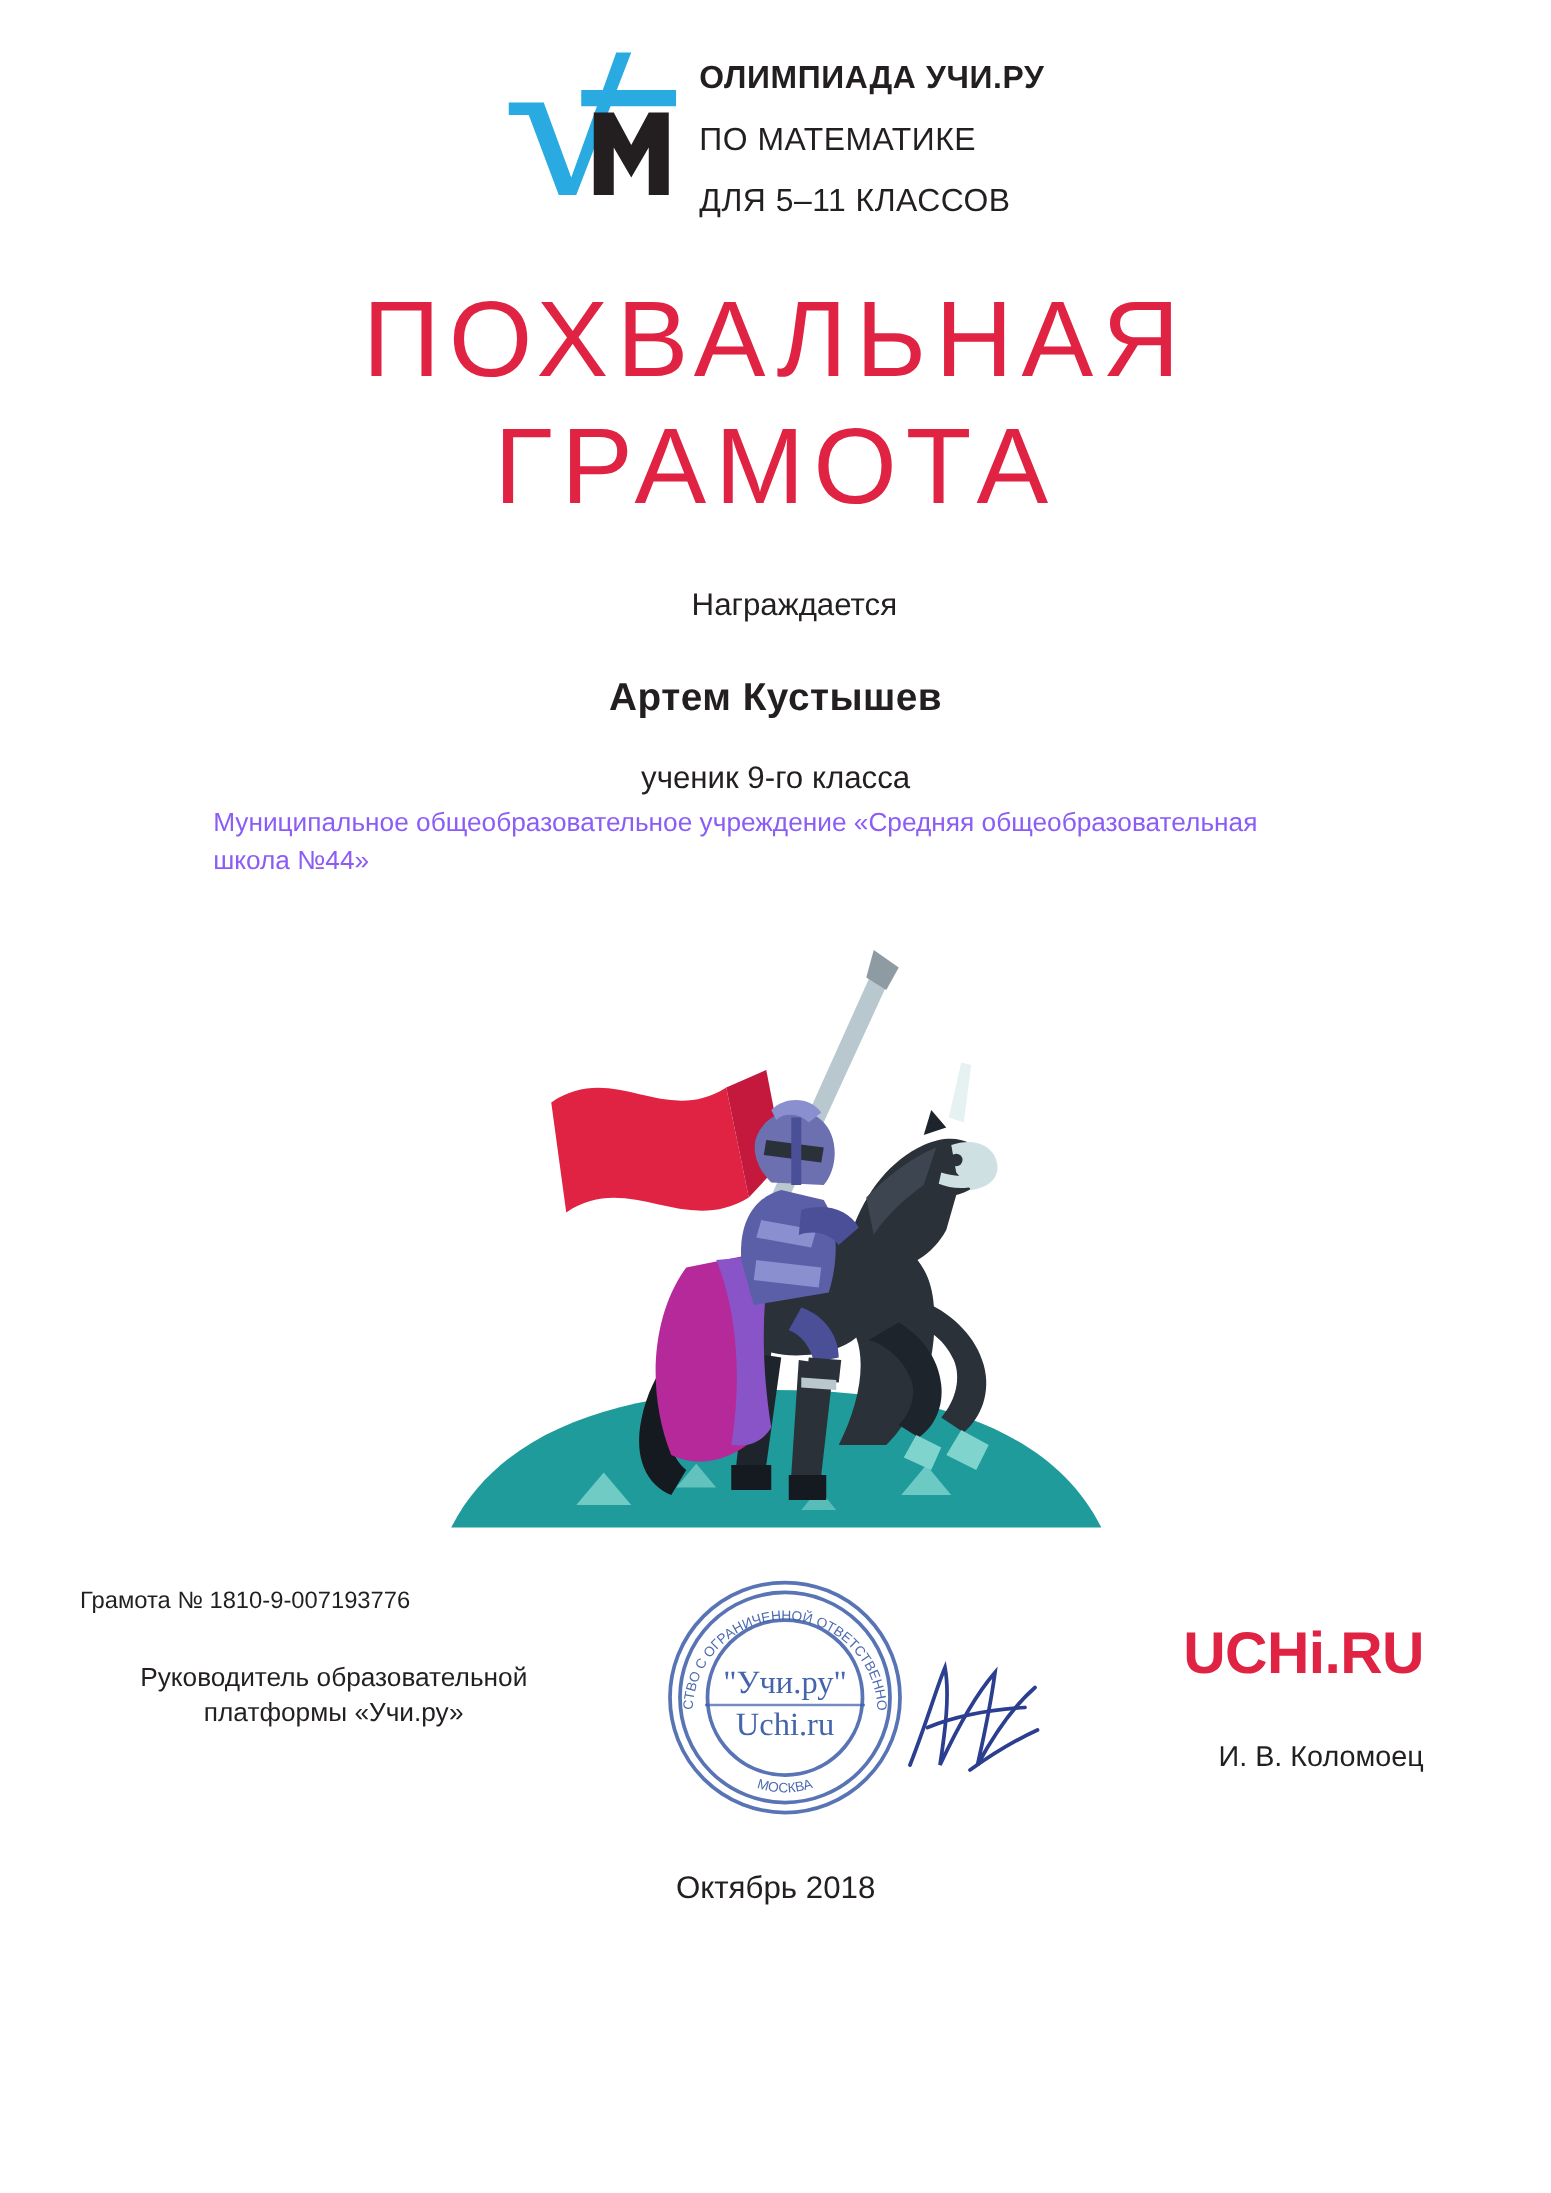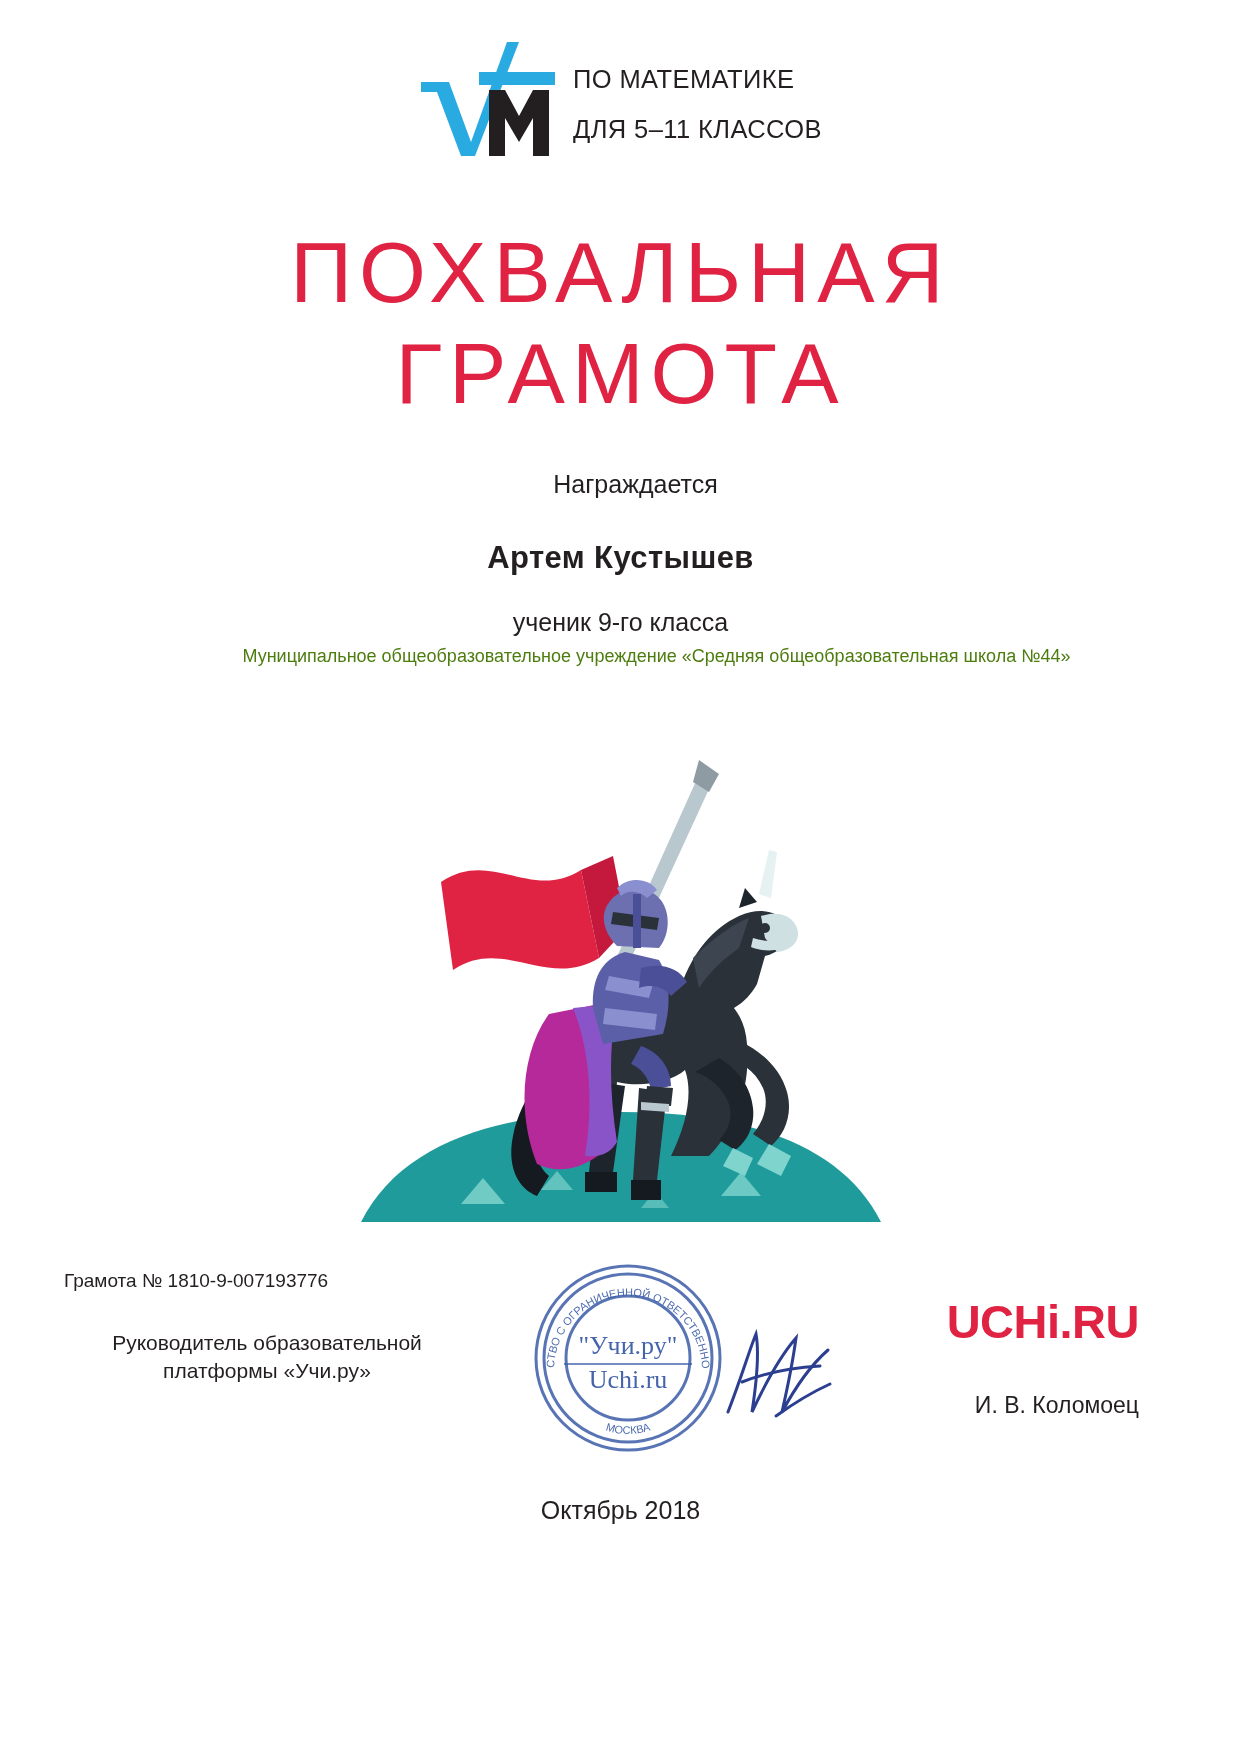--- a/index.html
+++ b/index.html
@@ -96,24 +96,24 @@
     text-align: center;
     font-size: 25px;
     color: #231f20;
   }
   .school {
     position: absolute;
     top: 644px;
     left: 50%;
     transform: translateX(-50%);
     width: 900px;
-    text-align: right;
-    font-size: 18px;
+    text-align: left;
+    font-size: 21px;
     line-height: 1.42;
-    color: #4d7c0f;
+    color: #8b5cf6;
   }
 
   
   .illustration {
     position: absolute;
     top: 752px;
     left: 50%;
     transform: translateX(-50%);
     width: 560px;
     height: 500px;
@@ -200,20 +200,21 @@
       <svg width="136" height="118" viewBox="0 0 136 118" xmlns="http://www.w3.org/2000/svg">
 
         <path d="M2 44 L30 44 L52 104 L88 4 L100 4 L56 118 L42 118 L18 54 L2 54 Z" fill="#29abe2"></path>
 
         <rect x="60" y="34" width="76" height="13" fill="#29abe2"></rect>
 
         <path d="M70 118 L70 52 L86 52 L100 78 L114 52 L130 52 L130 118 L114 118 L114 80 L100 104 L86 80 L86 118 Z" fill="#231f20"></path>
       </svg>
     </div>
     <div class="logo-text">
+      <div class="logo-line1">ОЛИМПИАДА УЧИ.РУ</div>
       <div class="logo-line2">ПО МАТЕМАТИКЕ</div>
       <div class="logo-line3">ДЛЯ 5–11 КЛАССОВ</div>
     </div>
   </div>
 
   <div class="title">
     <div>ПОХВАЛЬНАЯ</div>
     <div>ГРАМОТА</div>
   </div>
 

